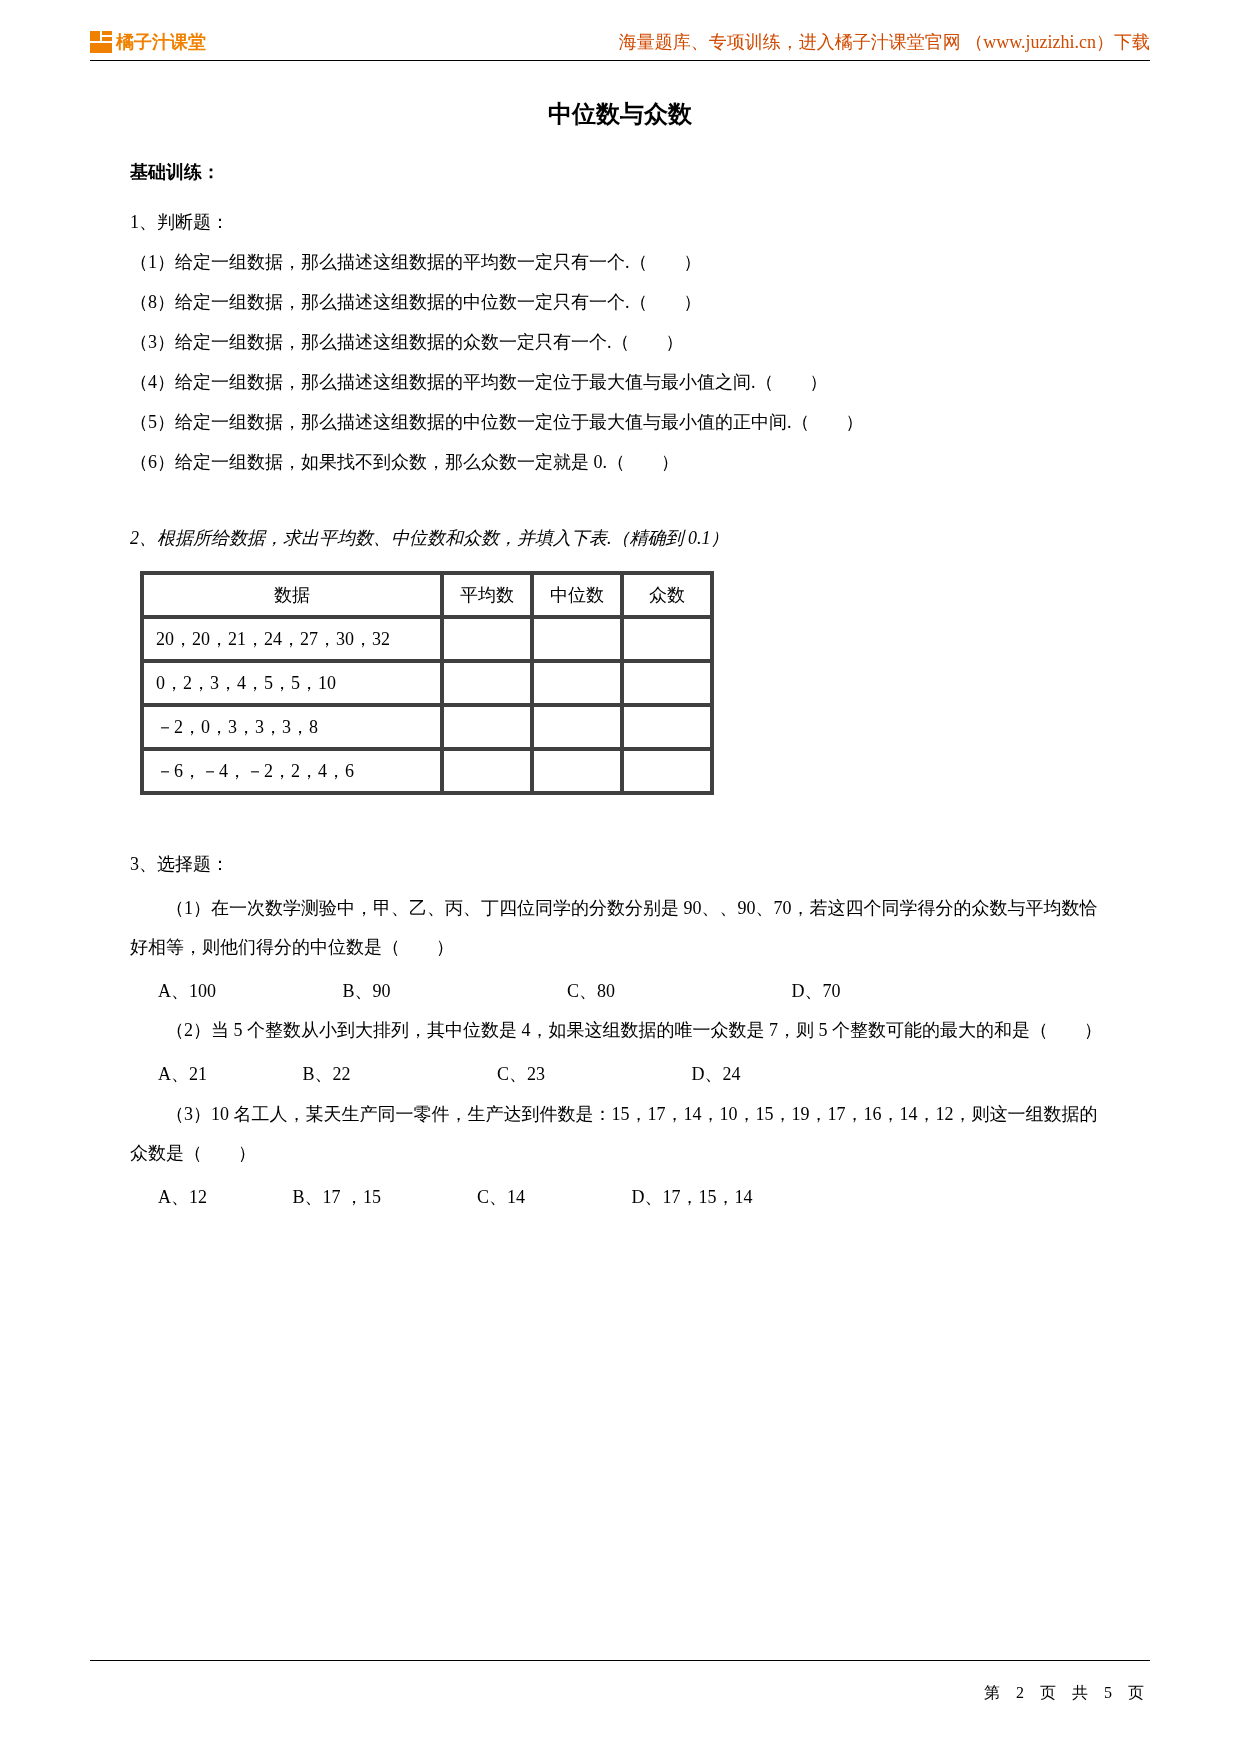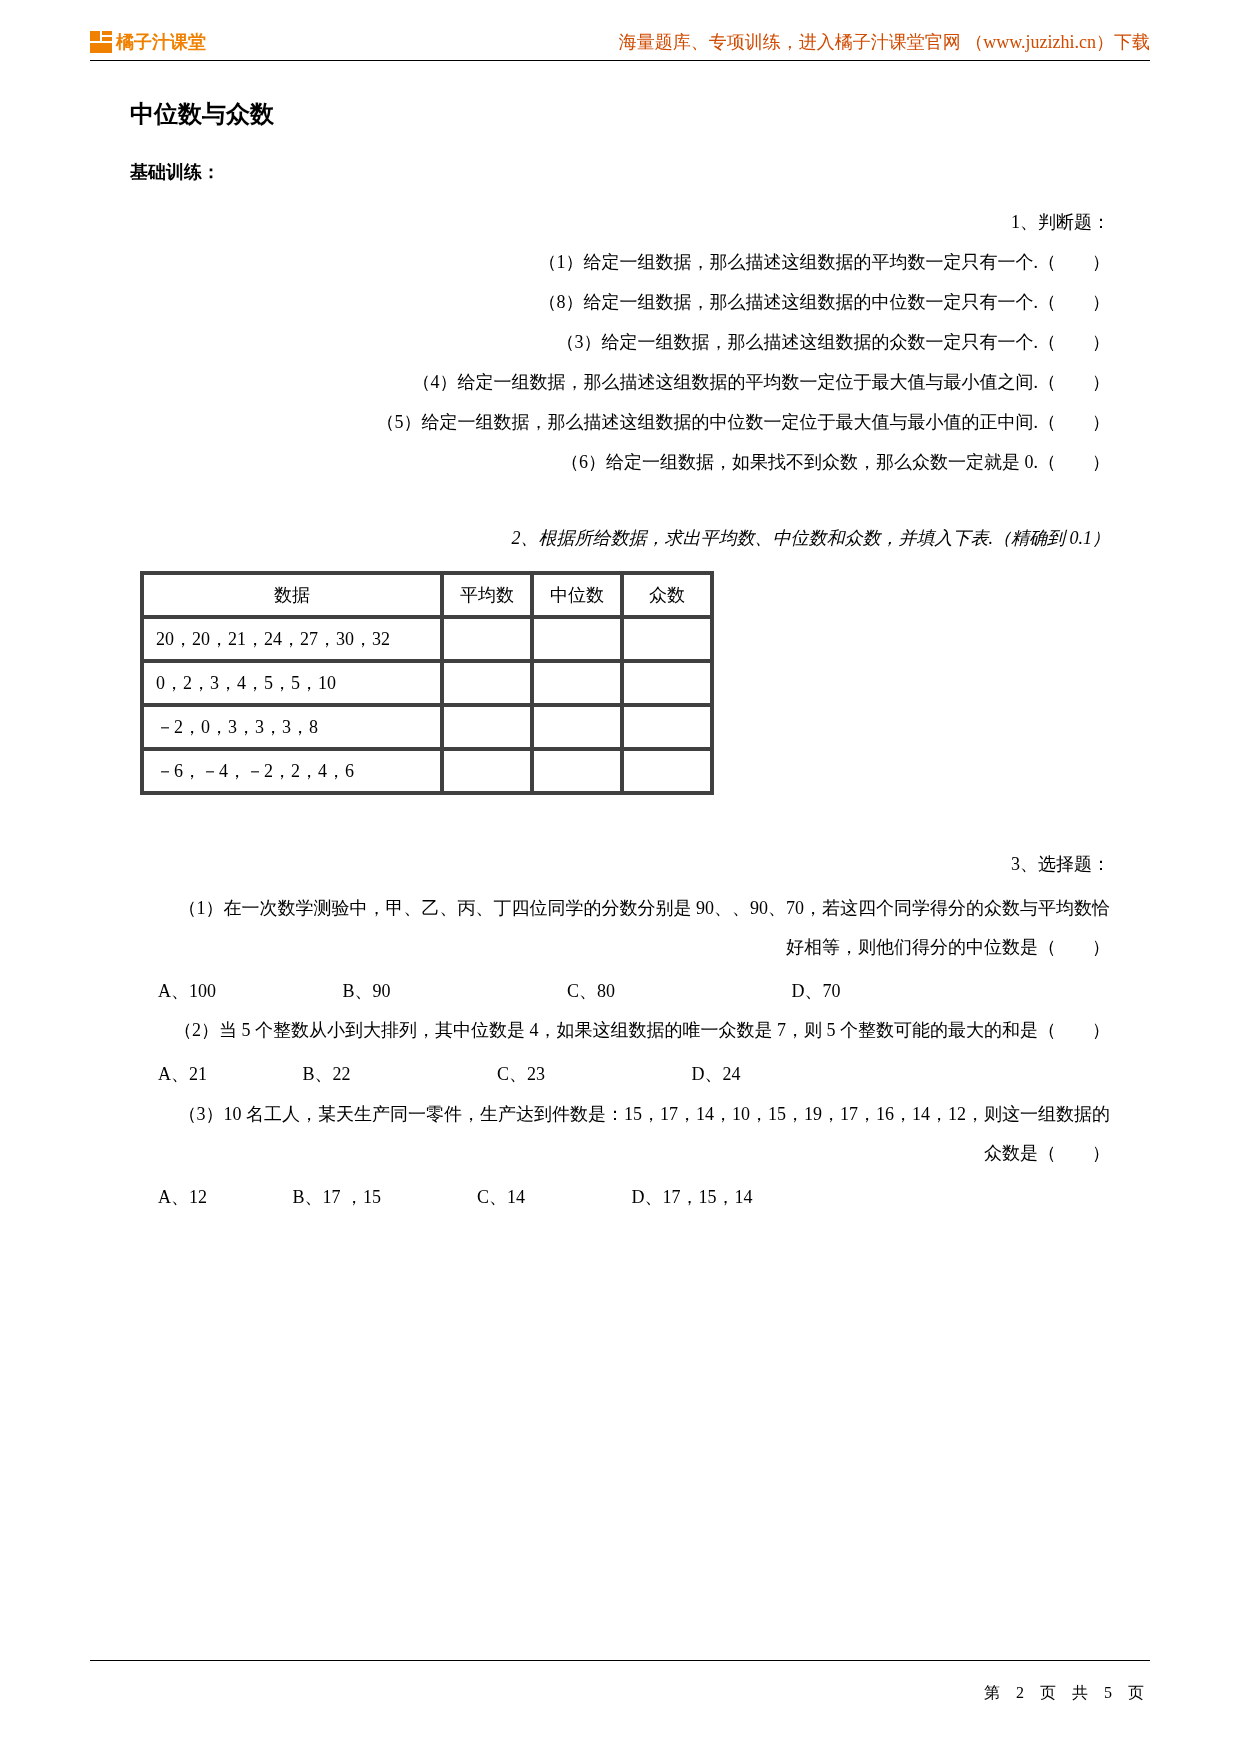--- a/index.html
+++ b/index.html
@@ -42,35 +42,35 @@
       font-family: "KaiTi", "楷体", serif;
       font-weight: normal;
     }
     .content {
       position: absolute;
       top: 98px;
       left: 130px;
       right: 130px;
     }
     .title {
+      text-align: center;
       font-size: 24px;
       font-weight: bold;
       margin-bottom: 30px;
       font-family: "SimSun", "宋体", serif;
     }
     .section-label {
       font-weight: bold;
       font-size: 18px;
       margin-bottom: 20px;
     }
     .line {
       font-size: 18px;
       line-height: 2.0;
       margin-bottom: 4px;
-      text-align: right;
     }
     .indent1 {
       margin-left: 0;
     }
     .q2-intro {
       margin-top: 40px;
       margin-bottom: 15px;
       font-style: italic;
     }
     table.data-table {

